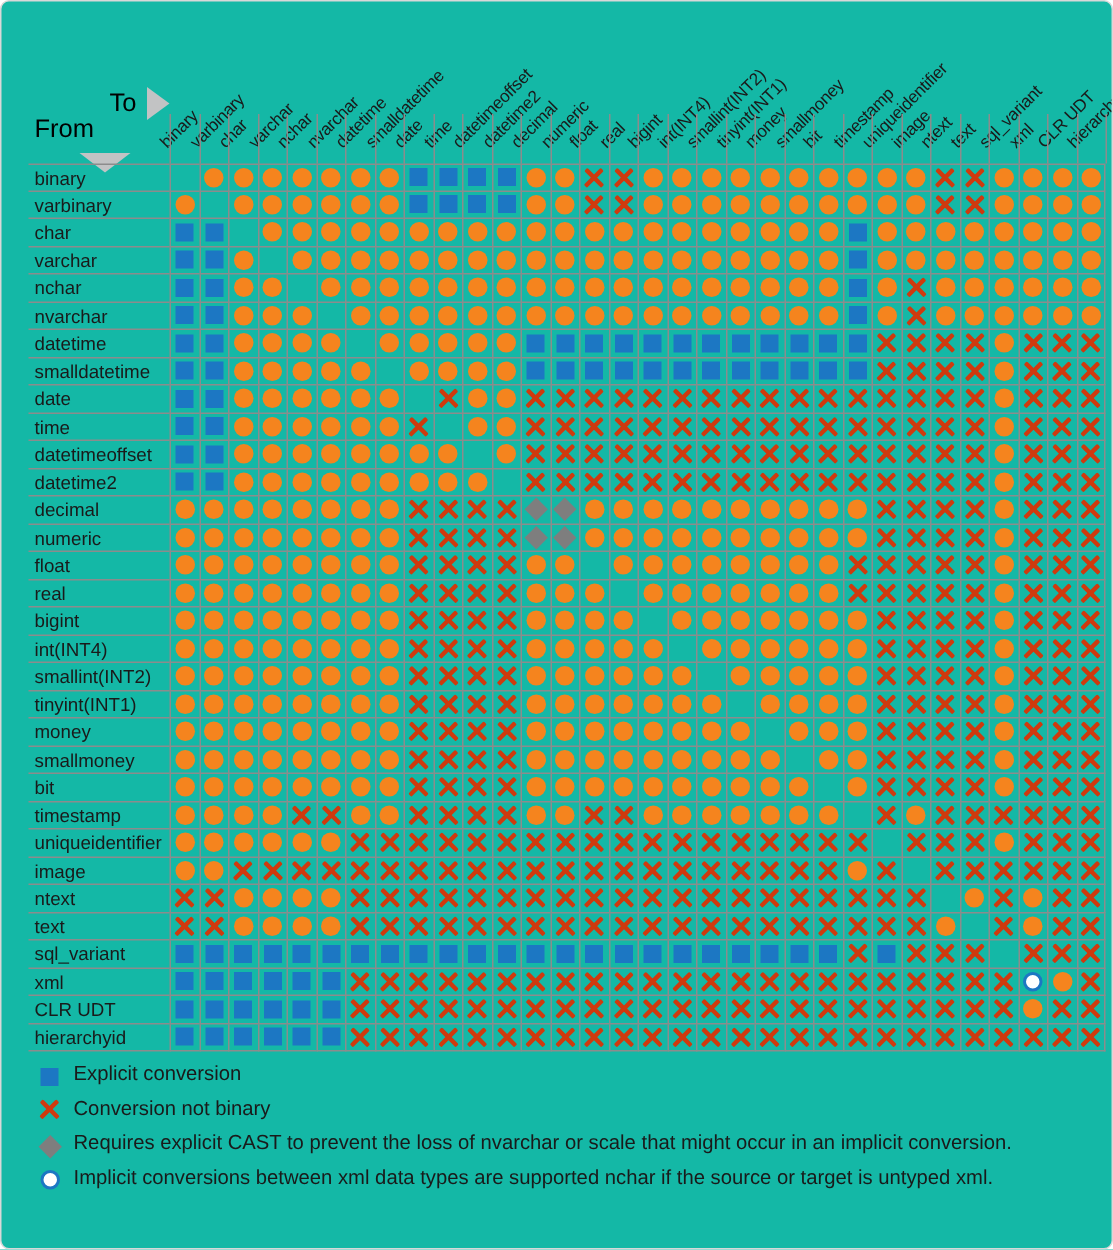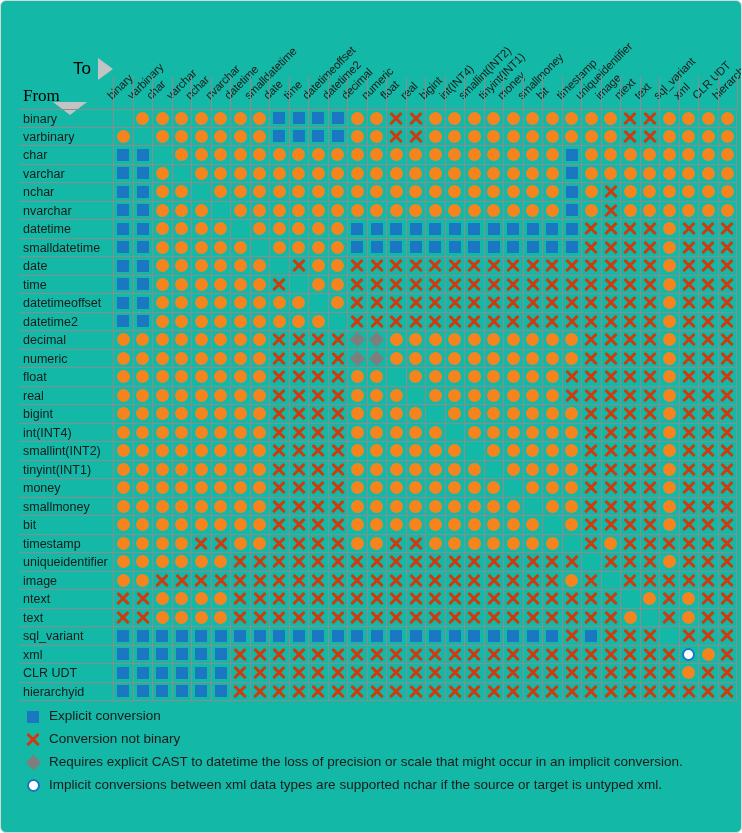--- a/index.html
+++ b/index.html
@@ -3,21 +3,21 @@
 <meta charset="utf-8">
 <style>
   :root{
     --blue:#1C77C3; --orange:#F5841E; --red:#CF3A0E; --gray:#7E7E7E;
     --line:#8C8C8C; --tri:#C2C3C4; --text:#1A1A1A;
   }
   body{margin:0;background:#fff;font-family:"Liberation Sans",sans-serif;}
   .page{position:relative;width:740px;height:831px;border:1px solid #D8D8D8;border-radius:6px;background:#14b8a6;overflow:hidden;}
   .to-wrap{position:absolute;left:72px;top:57px;display:flex;align-items:center;gap:7px;font-size:17px;color:#000;}
   .tri-right{width:0;height:0;border-left:15px solid var(--tri);border-top:11px solid transparent;border-bottom:11px solid transparent;}
-  .from-wrap{position:absolute;left:22px;top:85px;font-size:17px;color:#000;font-family:Liberation Serif, serif;}
+  .from-wrap{position:absolute;left:22px;top:75px;font-size:17px;color:#000;}
   .tri-down{position:absolute;left:52px;top:101px;width:0;height:0;border-top:13px solid var(--tri);border-left:17px solid transparent;border-right:17px solid transparent;}
   #col-headers .col-h{position:absolute;top:92px;transform:rotate(-45deg);transform-origin:0 0;white-space:nowrap;font-size:11.5px;letter-spacing:-0.2px;color:var(--text);}
   #col-ticks{position:absolute;left:112px;top:75px;height:33px;display:flex;border-right:1px solid var(--line);}
   #col-ticks .tick{width:19.5px;box-sizing:border-box;border-left:1px solid var(--line);}
   #grid{position:absolute;left:18px;top:108px;}
   .grow{display:flex;height:18.5px;}
   .grow>*{box-sizing:border-box;}
   .rlab{width:94px;border-bottom:1px solid var(--line);font-size:12.5px;color:var(--text);padding:1px 0 0 4px;line-height:16px;white-space:nowrap;overflow:hidden;}
   .cell{width:19.5px;border-left:1px solid var(--line);border-bottom:1px solid var(--line);display:flex;align-items:center;justify-content:center;}
   .grow.first .cell,.grow.first .rlab{border-top:1px solid var(--line);}
@@ -25,21 +25,21 @@
   .sym{display:block;}
   .sym-E{width:12px;height:12px;background:var(--blue);}
   .sym-I{width:13px;height:13px;border-radius:50%;background:var(--orange);}
   .sym-X{position:relative;width:14px;height:14px;}
   .sym-X::before,.sym-X::after{content:"";position:absolute;left:-1px;top:5.4px;width:16px;height:3.4px;background:var(--red);border-radius:1px;}
   .sym-X::before{transform:rotate(45deg);}
   .sym-X::after{transform:rotate(-45deg);}
   .sym-D{width:11px;height:11px;background:var(--gray);transform:rotate(45deg);}
   .sym-O{width:9px;height:9px;border:2px solid var(--blue);border-radius:50%;background:#fff;}
   #legend{position:absolute;left:24px;top:706px;color:var(--text);}
-  .lgrow{display:flex;align-items:center;margin-bottom:6px;}
+  .lgrow{display:flex;align-items:flex-end;margin-bottom:6px;}
   .lgicon{width:16px;display:flex;justify-content:center;margin:2px 8px 0 0;flex-shrink:0;}
   .lgtext{font-size:13.5px;line-height:17px;}
 </style>
 </head>
 <body>
 
 <div class="page">
   <div class="to-wrap">
     <span>To</span>
     <span class="tri-right"></span>
@@ -3245,21 +3245,21 @@
         </span>
         <div class="lgtext">
           <div>Conversion not binary</div>
         </div>
       </div>
       <div class="lgrow">
         <span class="lgicon">
           <span class="sym sym-D"></span>
         </span>
         <div class="lgtext">
-          <div>Requires explicit CAST to datetime the loss of precision or scale that might occur in an implicit conversion.</div>
+          <div>Requires explicit CAST to prevent the loss of nvarchar or scale that might occur in an implicit conversion.</div>
         </div>
       </div>
       <div class="lgrow">
         <span class="lgicon">
           <span class="sym sym-O"></span>
         </span>
         <div class="lgtext">
           <div>Implicit conversions between xml data types are supported nchar if the source or target is untyped xml.</div>
         </div>
       </div>

